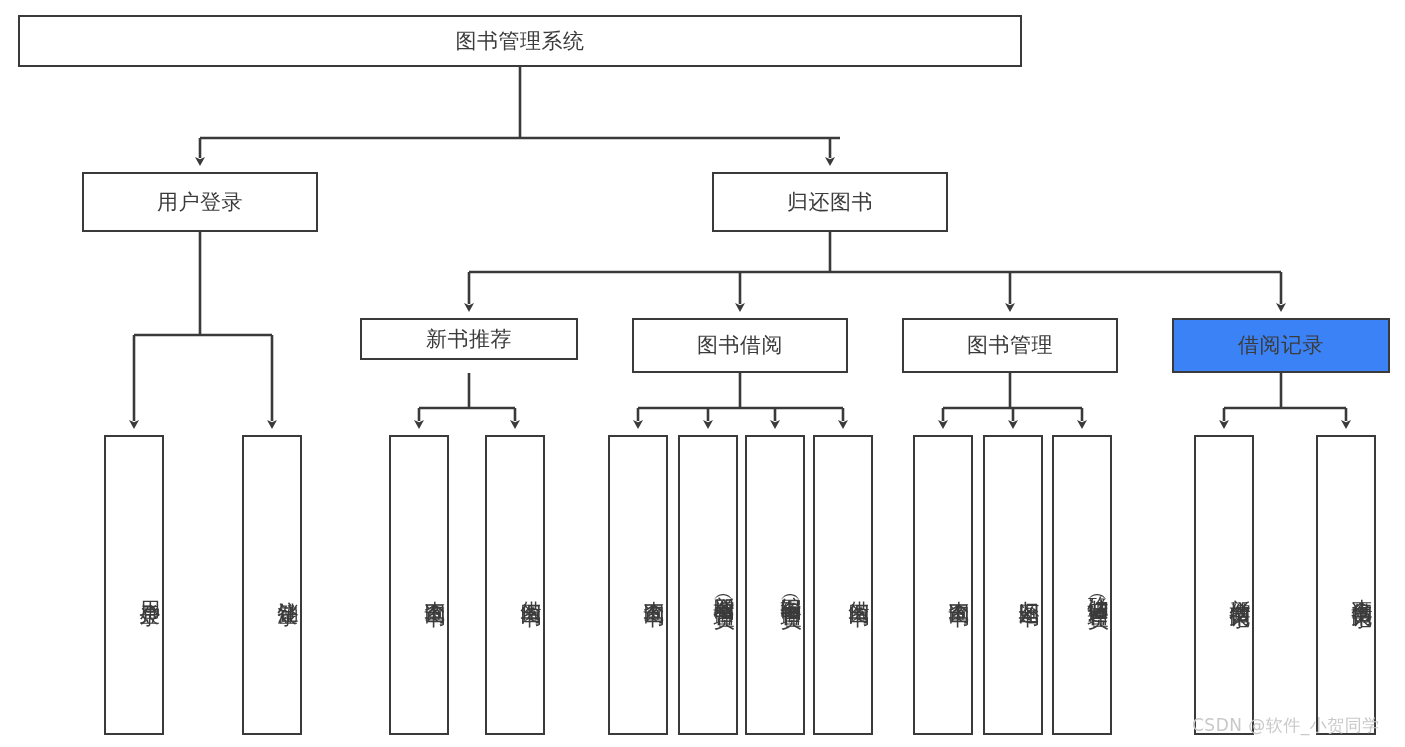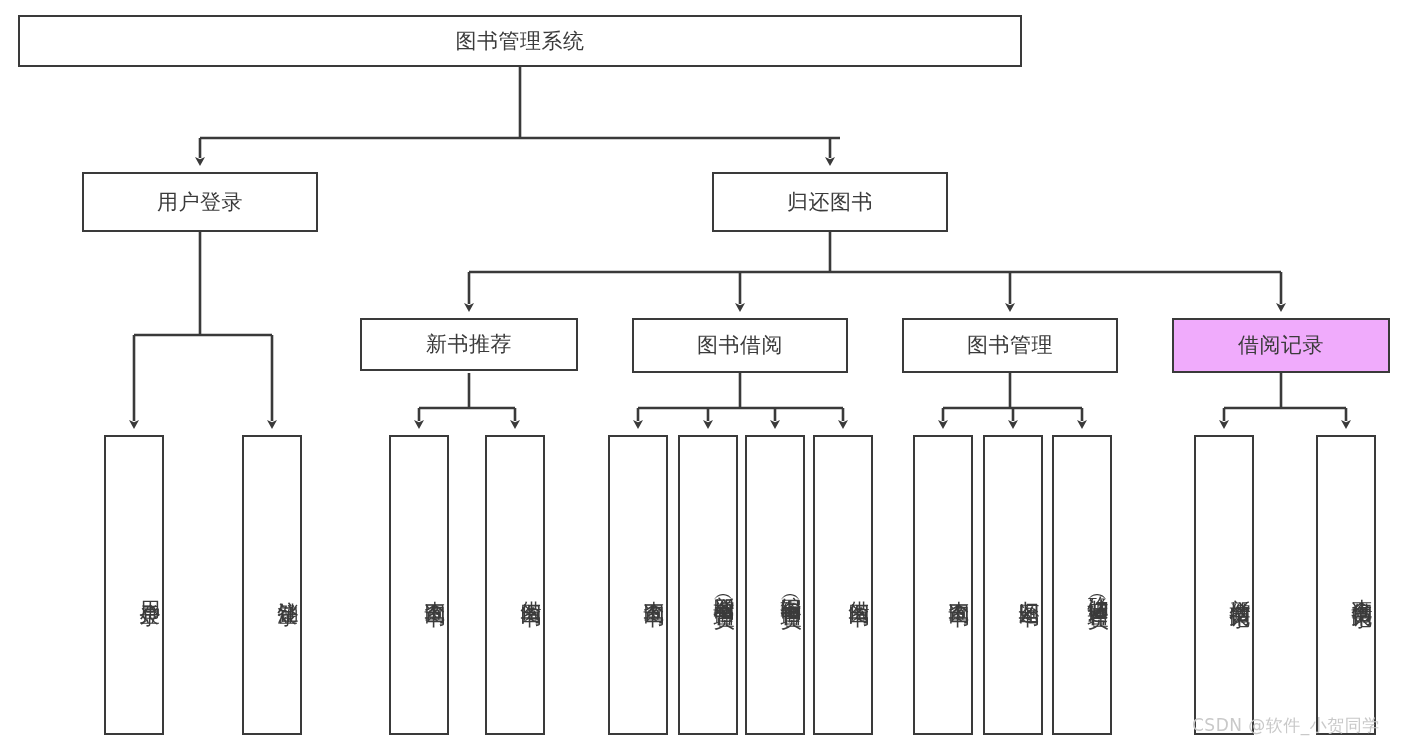--- a/index.html
+++ b/index.html
@@ -114,24 +114,24 @@
       <path d="M1224,408 L1224,421" marker-end="url(#arrow)"></path>
       <path d="M1346,408 L1346,421" marker-end="url(#arrow)"></path>
     </g>
   </svg>
 
   <div class="node horiz" style="left: 18px; top: 15px; width: 1004px; height: 52px; border-color: rgb(58, 58, 58); color: rgb(59, 59, 59); background: rgb(255, 255, 255);">图书管理系统</div>
 
   <div class="node horiz" style="left: 82px; top: 172px; width: 236px; height: 60px; border-color: rgb(58, 58, 58); color: rgb(59, 59, 59); background: rgb(255, 255, 255);">用户登录</div>
   <div class="node horiz" style="left: 712px; top: 172px; width: 236px; height: 60px; border-color: rgb(58, 58, 58); color: rgb(59, 59, 59); background: rgb(255, 255, 255);">归还图书</div>
 
-  <div class="node horiz" style="left: 360px; top: 318px; width: 218px; height: 53px; border-color: rgb(58, 58, 58); color: rgb(59, 59, 59); background: rgb(255, 255, 255);">新书推荐</div>
+  <div class="node horiz" style="left: 360px; top: 318px; width: 218px; height: 42px; border-color: rgb(58, 58, 58); color: rgb(59, 59, 59); background: rgb(255, 255, 255);">新书推荐</div>
   <div class="node horiz" style="left: 632px; top: 318px; width: 216px; height: 55px; border-color: rgb(58, 58, 58); color: rgb(59, 59, 59); background: rgb(255, 255, 255);">图书借阅</div>
   <div class="node horiz" style="left: 902px; top: 318px; width: 216px; height: 55px; border-color: rgb(58, 58, 58); color: rgb(59, 59, 59); background: rgb(255, 255, 255);">图书管理</div>
-  <div class="node horiz" style="left: 1172px; top: 318px; width: 218px; height: 55px; border-color: rgb(58, 58, 58); color: rgb(59, 59, 59); background: #f0abfc;">借阅记录</div>
+  <div class="node horiz" style="left: 1172px; top: 318px; width: 218px; height: 55px; border-color: rgb(58, 58, 58); color: rgb(59, 59, 59); background: #3b82f6;">借阅记录</div>
 
   <div class="node vert" style="left: 104px; top: 435px; width: 60px; height: 300px; border-color: rgb(58, 58, 58); color: rgb(59, 59, 59); background: rgb(255, 255, 255);">用户登录</div>
   <div class="node vert" style="left: 242px; top: 435px; width: 60px; height: 300px; border-color: rgb(58, 58, 58); color: rgb(59, 59, 59); background: rgb(255, 255, 255);">注销登录</div>
   <div class="node vert" style="left: 389px; top: 435px; width: 60px; height: 300px; border-color: rgb(58, 58, 58); color: rgb(59, 59, 59); background: rgb(255, 255, 255);">查询图书</div>
   <div class="node vert" style="left: 485px; top: 435px; width: 60px; height: 300px; border-color: rgb(58, 58, 58); color: rgb(59, 59, 59); background: rgb(255, 255, 255);">借阅图书</div>
   <div class="node vert" style="left: 608px; top: 435px; width: 60px; height: 300px; border-color: rgb(58, 58, 58); color: rgb(59, 59, 59); background: rgb(255, 255, 255);">查询图书</div>
   <div class="node vert topstart" style="left: 678px; top: 435px; width: 60px; height: 300px; border-color: rgb(58, 58, 58); color: rgb(59, 59, 59); background: rgb(255, 255, 255);">新增图书（管理员）</div>
   <div class="node vert topstart" style="left: 745px; top: 435px; width: 60px; height: 300px; border-color: rgb(58, 58, 58); color: rgb(59, 59, 59); background: rgb(255, 255, 255);">编辑图书（管理员）</div>
   <div class="node vert" style="left: 813px; top: 435px; width: 60px; height: 300px; border-color: rgb(58, 58, 58); color: rgb(59, 59, 59); background: rgb(255, 255, 255);">借阅图书</div>
   <div class="node vert" style="left: 913px; top: 435px; width: 60px; height: 300px; border-color: rgb(58, 58, 58); color: rgb(59, 59, 59); background: rgb(255, 255, 255);">查询图书</div>

